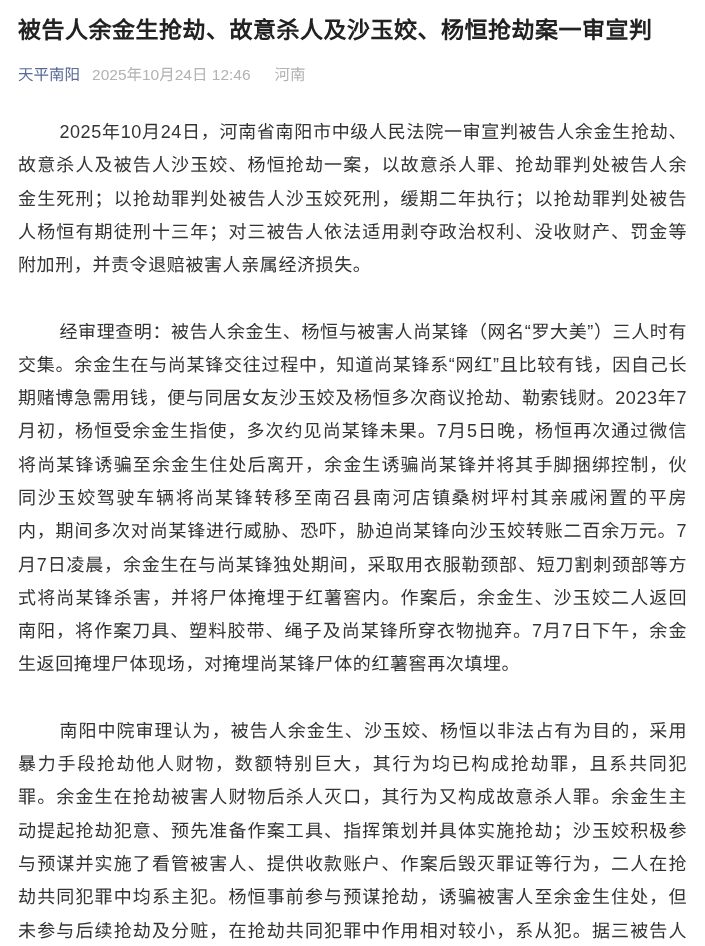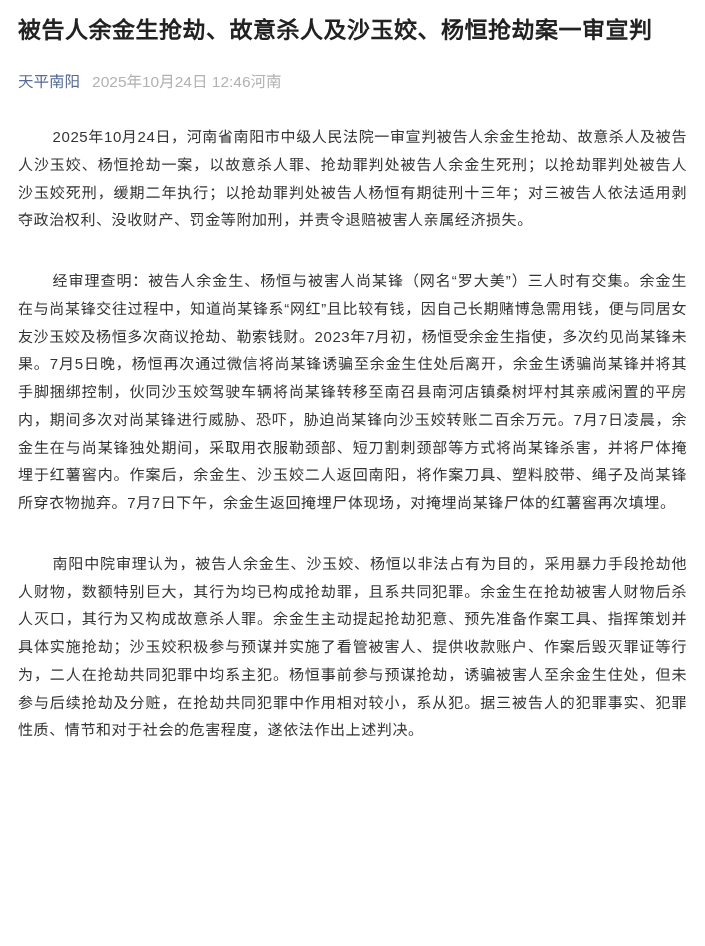--- a/index.html
+++ b/index.html
@@ -13,41 +13,41 @@
     margin: 0 auto;
     background: #ffffff;
     padding: 14px 18px 20px 18px;
   }
   .article-title {
     font-size: 23px;
     font-weight: 700;
     color: #222222;
     line-height: 1.45;
     letter-spacing: 0.5px;
-    margin-bottom: 24px;
+    margin-bottom: 17px;
   }
   .byline {
     display: flex;
     align-items: flex-start;
     font-size: 15.5px;
     line-height: 1.4;
     margin-bottom: 30px;
     white-space: nowrap;
   }
   .byline .account {
     color: #576b95;
     margin-right: 12px;
     cursor: pointer;
   }
   .byline .meta {
     color: #b2b2b2;
   }
-  .byline .datetime { margin-right: 0; }
+  .byline .datetime { margin-right: 24px; }
   .article-body p {
-    font-size: 15px;
+    font-size: 18px;
     color: #333333;
     line-height: 1.85;
     letter-spacing: 0.6px;
     text-align: justify;
     text-indent: 2.3em;
     margin-bottom: 33px;
     word-break: break-all;
   }
   .article-body p:last-child { margin-bottom: 8px; }
 </style>

